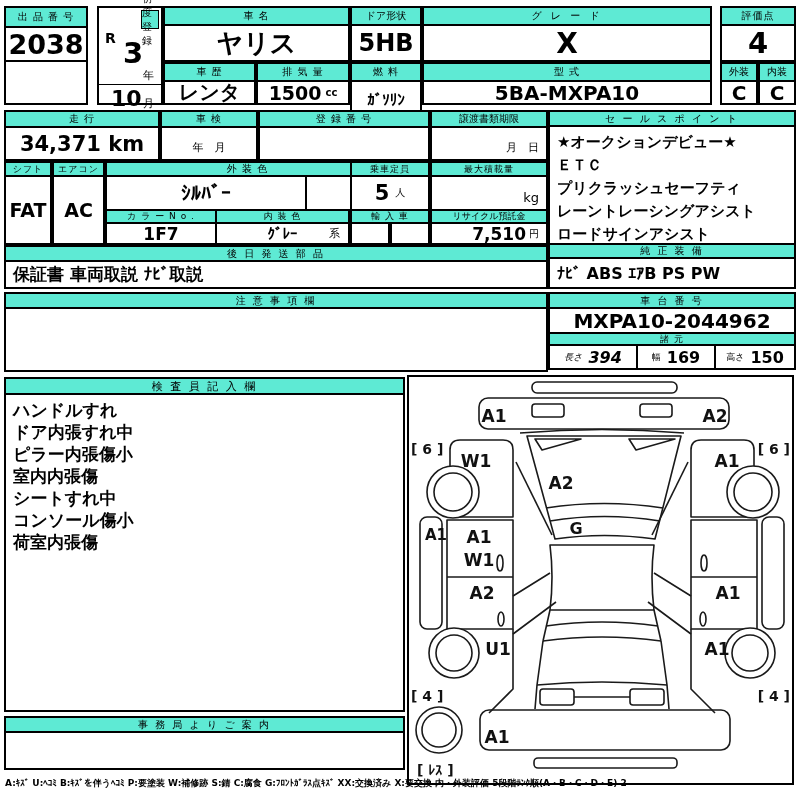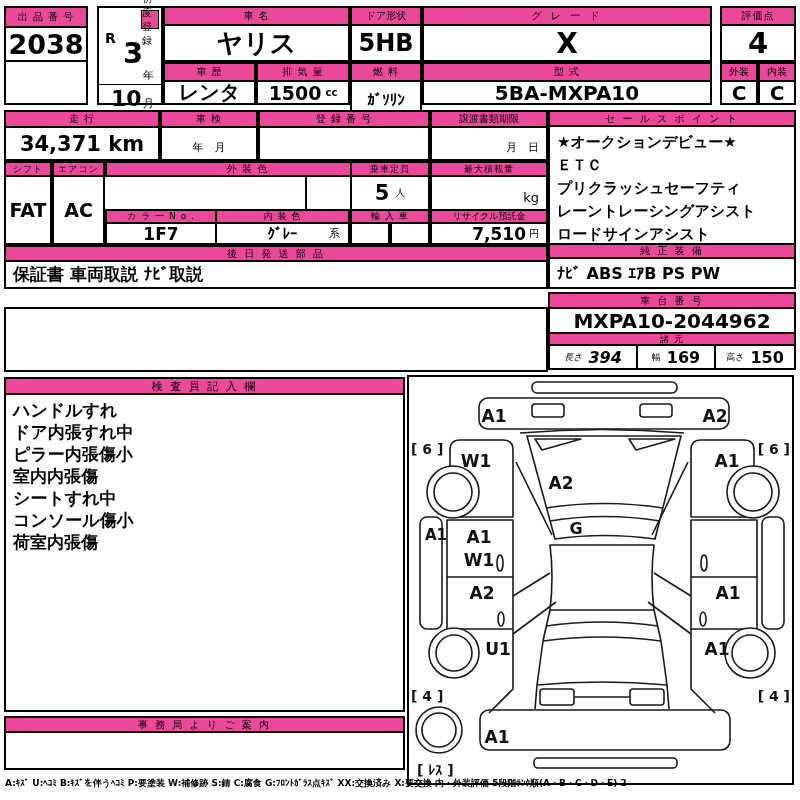--- a/index.html
+++ b/index.html
@@ -1,20 +1,20 @@
 <!DOCTYPE html>
 <html><head>
 <meta charset="utf-8">
 <style>
   html,body{margin:0;padding:0;background:#fff;}
   #sheet{position:relative;width:800px;height:800px;background:#fff;
          font-family:"DejaVu Sans","Liberation Sans",sans-serif;color:#000;overflow:hidden;}
   .cell{position:absolute;border:2px solid #000;box-sizing:border-box;background:#fff;
         display:flex;align-items:center;justify-content:center;}
-  .hdr{background:#ec4899;font-size:10px;font-weight:500;letter-spacing:1px;}
+  .hdr{background:#5eead4;font-size:10px;font-weight:500;letter-spacing:1px;}
   .val{font-weight:bold;}
   .left{justify-content:flex-start;padding-left:7px;}
   .right{justify-content:flex-end;padding-right:7px;}
   .list{flex-direction:column;align-items:flex-start;justify-content:flex-start;padding:4px 7px;}
   .list div{font-weight:bold;font-size:15px;line-height:23px;white-space:nowrap;}
   .ins div{font-size:17px;line-height:22px;}
   .abs{position:absolute;}
   .unit{font-weight:bold;}
   #legend{position:absolute;left:5px;top:777px;width:792px;font-size:9px;font-weight:bold;
           white-space:nowrap;overflow:hidden;}
@@ -85,20 +85,21 @@
   <div class="cell hdr" style="left:430px;top:110px;width:118px;height:18px;letter-spacing:0;">譲渡書類期限</div>
   <div class="cell right" style="left:430px;top:126px;width:118px;height:35px;font-size:11px;align-items:flex-end;padding-bottom:4px;">月　日</div>
 
   <div class="cell hdr" style="left:4px;top:161px;width:48px;height:16px;font-size:9px;">シフト</div>
   <div class="cell val" style="left:4px;top:175px;width:48px;height:70px;font-size:19px;">FAT</div>
 
   <div class="cell hdr" style="left:52px;top:161px;width:53px;height:16px;font-size:9px;">エアコン</div>
   <div class="cell val" style="left:52px;top:175px;width:53px;height:70px;font-size:19px;">AC</div>
 
   <div class="cell hdr" style="left:105px;top:161px;width:285px;height:16px;">外 装 色</div>
+  <div class="cell val" style="left:105px;top:175px;width:202px;height:36px;font-size:20px;">ｼﾙﾊﾞｰ</div>
   <div class="cell" style="left:305px;top:175px;width:85px;height:36px;"></div>
 
   <div class="cell hdr" style="left:105px;top:209px;width:112px;height:15px;font-size:9px;">カ ラ ー N o .</div>
   <div class="cell val" style="left:105px;top:222px;width:112px;height:23px;font-size:17px;">1F7</div>
 
   <div class="cell hdr" style="left:215px;top:209px;width:135px;height:15px;font-size:9px;">内 装 色</div>
   <div class="cell" style="left:215px;top:222px;width:135px;height:23px;">
     <span class="val" style="font-size:15px;">ｸﾞﾚｰ</span>
     <span class="abs" style="right:8px;font-size:11px;">系</span>
   </div>
@@ -119,20 +120,21 @@
   </div>
   <div class="cell hdr" style="left:430px;top:209px;width:118px;height:15px;font-size:9px;letter-spacing:0;">リサイクル預託金</div>
   <div class="cell right" style="left:430px;top:222px;width:118px;height:23px;">
     <span class="val" style="font-size:17px;">7,510</span>
     <span style="font-size:10px;margin-left:3px;">円</span>
   </div>
 
   <div class="cell val left" style="left:4px;top:260px;width:544px;height:29px;font-size:17px;">保証書 車両取説 ﾅﾋﾞ取説</div>
   <div class="cell hdr" style="left:4px;top:245px;width:544px;height:17px;letter-spacing:2px;">後 日 発 送 部 品</div>
 
+  <div class="cell hdr" style="left:4px;top:292px;width:544px;height:17px;letter-spacing:2px;">注 意 事 項 欄</div>
   <div class="cell" style="left:4px;top:307px;width:544px;height:65px;"></div>
 
   <div class="cell hdr" style="left:548px;top:110px;width:248px;height:17px;letter-spacing:2px;">セ ー ル ス ポ イ ン ト</div>
   <div class="cell list" style="left:548px;top:125px;width:248px;height:120px;">
     <div>★オークションデビュー★</div>
     <div>ＥＴＣ</div>
     <div>プリクラッシュセーフティ</div>
     <div>レーントレーシングアシスト</div>
     <div>ロードサインアシスト</div>
   </div>

